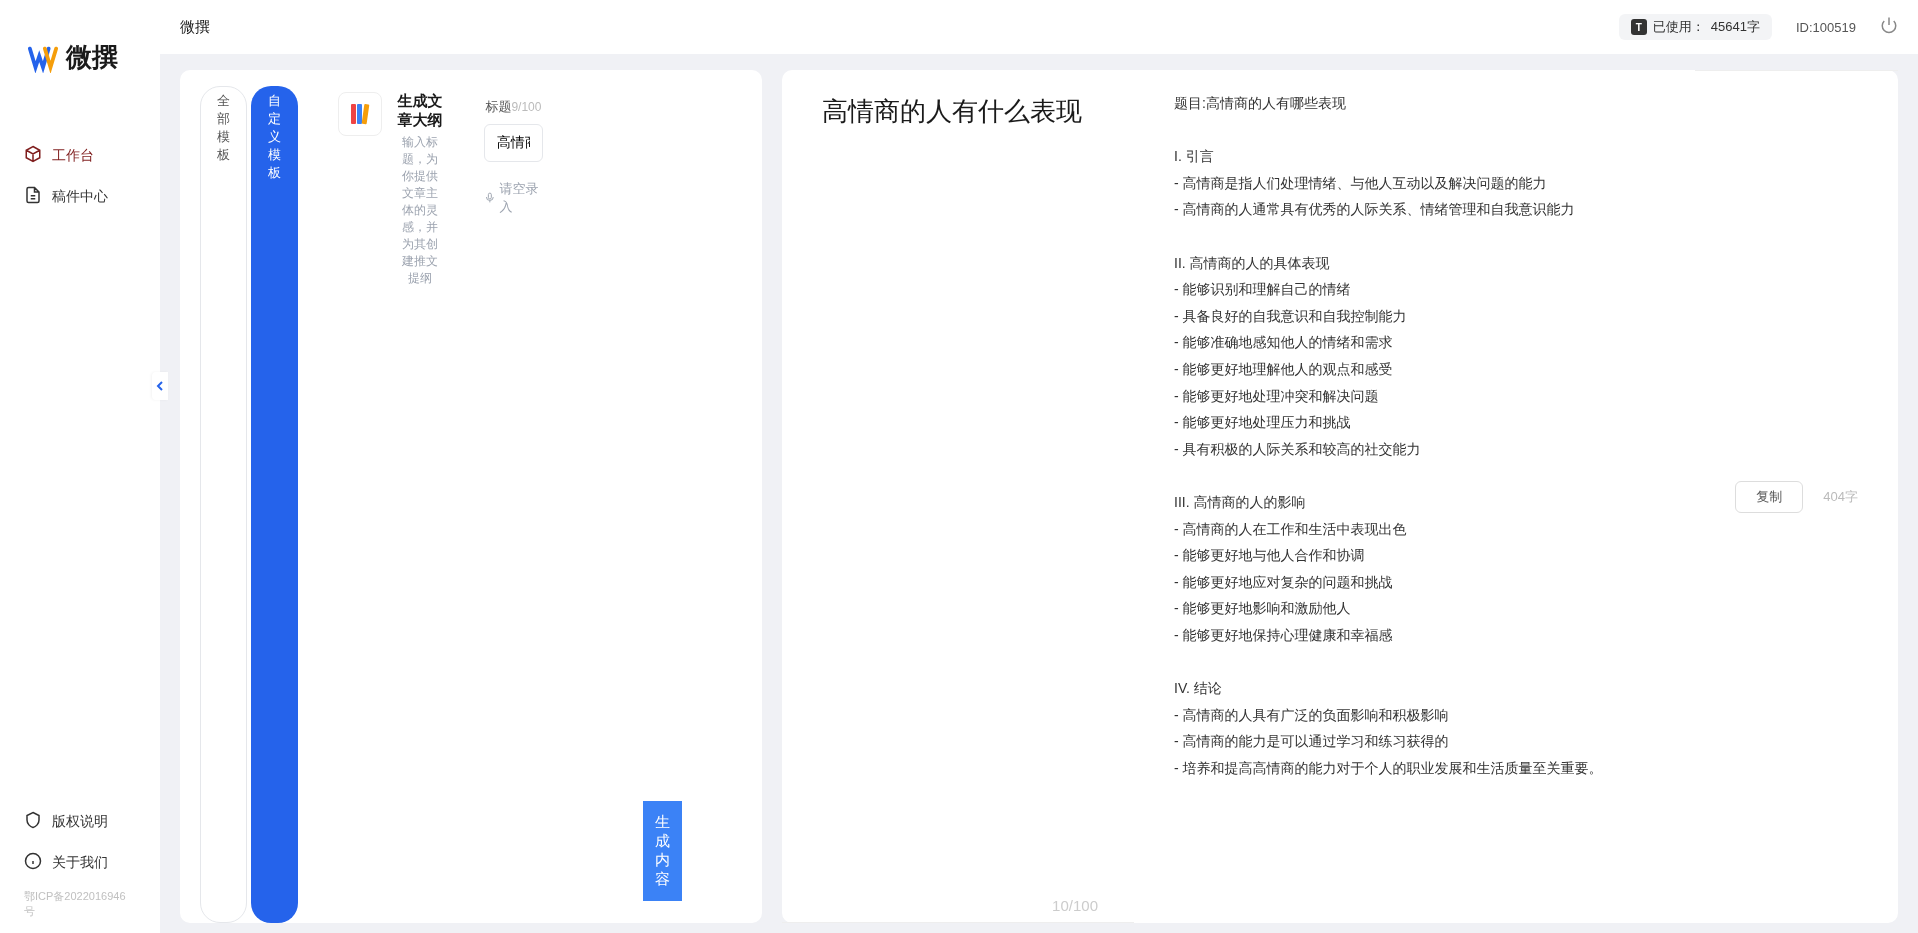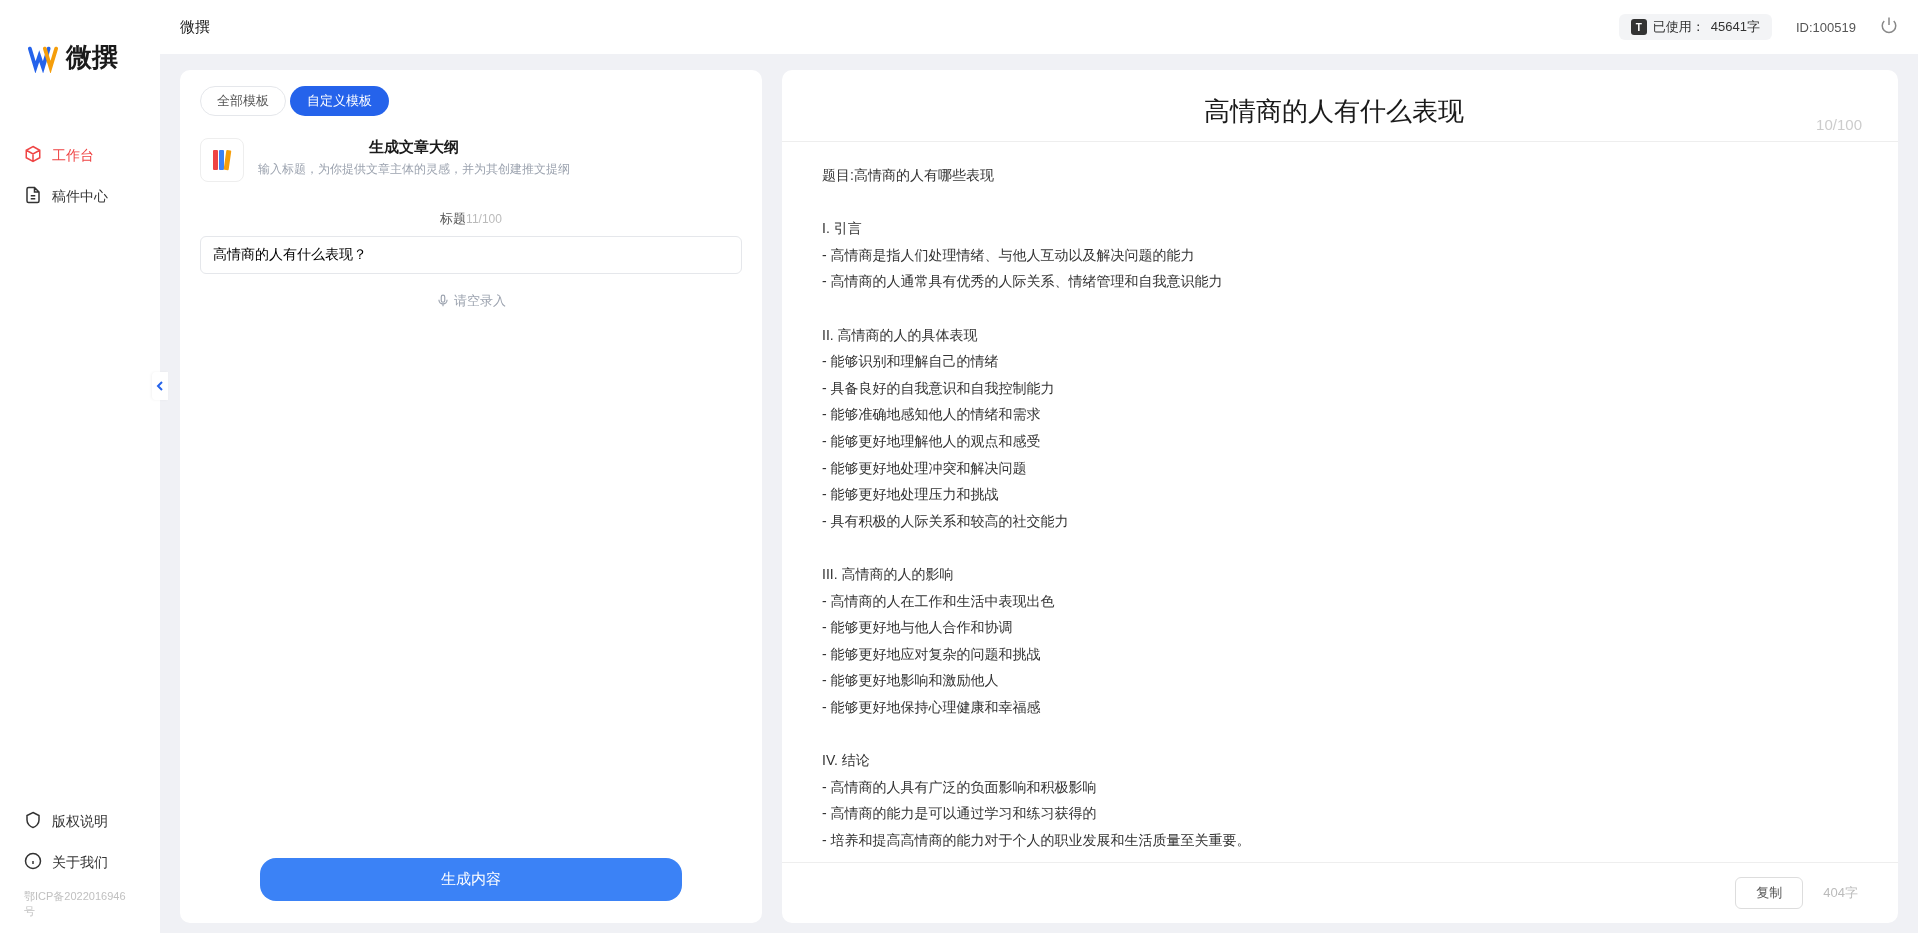--- a/index.html
+++ b/index.html
@@ -4,36 +4,36 @@
 <style>
 * { margin: 0; padding: 0; box-sizing: border-box; }
 body { font-family: -apple-system, BlinkMacSystemFont, "Segoe UI", "PingFang SC", "Microsoft YaHei", sans-serif; background: #f0f1f5; width: 1918px; height: 933px; overflow: hidden; }
 
 .sidebar { position: absolute; left: 0; top: 0; width: 160px; height: 100%; background: #fff; display: flex; flex-direction: column; }
 .logo { padding: 40px 20px 20px 28px; display: flex; align-items: center; gap: 8px; }
 .logo-icon { width: 30px; height: 30px; }
 .logo-text { font-size: 26px; font-weight: 700; color: #1a1a1a; }
 .nav { padding-top: 40px; flex: 1; }
 .nav-item { display: flex; align-items: center; gap: 10px; padding: 10px 24px; cursor: pointer; font-size: 14px; color: #333; }
-.nav-item.active { color: #ef4444; }
+.nav-item.active { color: #7f1d1d; }
 .nav-item .icon svg { width: 18px; height: 18px; }
 .sidebar-bottom { padding: 0 0 8px 0; }
 .icp { font-size: 11px; color: #c0c0c0; padding: 6px 24px; }
 
 .top-header { position: absolute; left: 160px; top: 0; right: 0; height: 54px; background: #fff; display: flex; align-items: center; padding: 0 20px; }
 .app-title { font-size: 15px; font-weight: 500; color: #1a1a1a; }
 .header-right { margin-left: auto; display: flex; align-items: center; gap: 24px; }
 .usage-badge { background: #f3f4f6; border-radius: 6px; padding: 4px 12px; font-size: 13px; color: #333; display: flex; align-items: center; gap: 6px; }
 .usage-badge .t-icon { background: #333; color: #fff; width: 16px; height: 16px; border-radius: 3px; font-size: 10px; display: flex; align-items: center; justify-content: center; font-weight: bold; }
 .id-label { font-size: 13px; color: #555; }
 .power-icon svg { width: 18px; height: 18px; color: #888; }
 
 .main { position: absolute; left: 180px; top: 70px; right: 20px; bottom: 10px; display: flex; gap: 20px; }
 
-.panel { background: #fff; border-radius: 10px; display: flex; flex-direction: column; }
+.panel { background: #fff; border-radius: 10px; display: flex; flex-direction: row; }
 .left-panel { width: 582px; }
 .right-panel { flex: 1; }
 
 .tabs { padding: 16px 20px 0 20px; display: flex; gap: 4px; }
 .tab { padding: 5px 16px; border-radius: 20px; font-size: 13px; color: #555; cursor: pointer; border: 1px solid transparent; }
 .tab.inactive { border-color: #e5e7eb; }
 .tab.active { background: #2563eb; color: #fff; }
 
 .template-card { margin: 22px 20px 0 20px; display: flex; gap: 14px; align-items: flex-start; text-align: center; }
 .template-icon { width: 44px; height: 44px; border-radius: 8px; border: 1px solid #eee; display: flex; align-items: center; justify-content: center; flex-shrink: 0; }
@@ -42,21 +42,21 @@
 
 .form-section { padding: 28px 20px 0 20px; }
 .form-label-row { display: flex; justify-content: center; align-items: center; margin-bottom: 8px; }
 .form-label { font-size: 13px; color: #555; }
 .char-count { font-size: 12px; color: #bbb; }
 .input-box { width: 100%; border: 1px solid #e5e7eb; border-radius: 6px; padding: 10px 12px; font-size: 14px; outline: none; }
 .voice-input { display: flex; align-items: center; justify-content: center; gap: 4px; margin-top: 18px; font-size: 13px; color: #9ca3af; cursor: pointer; }
 .voice-input svg { width: 14px; height: 14px; }
 
 .left-footer { margin-top: auto; padding: 16px 80px 22px 80px; }
-.generate-btn { width: 100%; background: #3b82f6; color: #fff; border: none; border-radius: 16px; padding: 12px; font-size: 15px; cursor: pointer; }
+.generate-btn { width: 100%; background: #3b82f6; color: #fff; border: none; border-radius: 0; padding: 12px; font-size: 15px; cursor: pointer; }
 
 .result-header { padding: 24px 52px 12px 40px; border-bottom: 1px solid #eee; margin: 0 0px; position: relative; }
 .result-title { text-align: center; font-size: 26px; font-weight: 400; font-family: "SimSun", "Songti SC", serif; color: #1a1a1a; }
 .result-counter { position: absolute; right: 36px; bottom: 8px; font-size: 15px; color: #ccc; }
 
 .result-body { flex: 1; padding: 20px 40px; overflow-y: auto; font-size: 14px; line-height: 1.9; color: #333; white-space: pre-wrap; }
 
 .result-footer { border-top: 1px solid #eee; padding: 14px 40px; display: flex; align-items: center; justify-content: flex-end; gap: 20px; }
 .copy-btn { border: 1px solid #ddd; background: #fff; padding: 6px 20px; border-radius: 6px; font-size: 13px; color: #555; cursor: pointer; }
 .word-count { font-size: 13px; color: #bbb; }
@@ -159,21 +159,21 @@
       </div>
       <div>
         <div class="template-title">生成文章大纲</div>
         <div class="template-desc">输入标题，为你提供文章主体的灵感，并为其创建推文提纲</div>
       </div>
     </div>
 
     <div class="form-section">
       <div class="form-label-row">
         <span class="form-label">标题</span>
-        <span class="char-count">11/100</span>
+        <span class="char-count">9/100</span>
       </div>
       <input class="input-box" value="高情商的人有什么表现？" style="">
       <div class="voice-input">
         <svg viewBox="0 0 24 24" fill="none" stroke="currentColor" stroke-width="2">
             <rect x="9" y="2" width="6" height="12" rx="3"></rect>
             <path d="M5 10 a7 7 0 0 0 14 0 M12 17 v4"></path>
           </svg>
         <span>请空录入</span>
       </div>
     </div>

